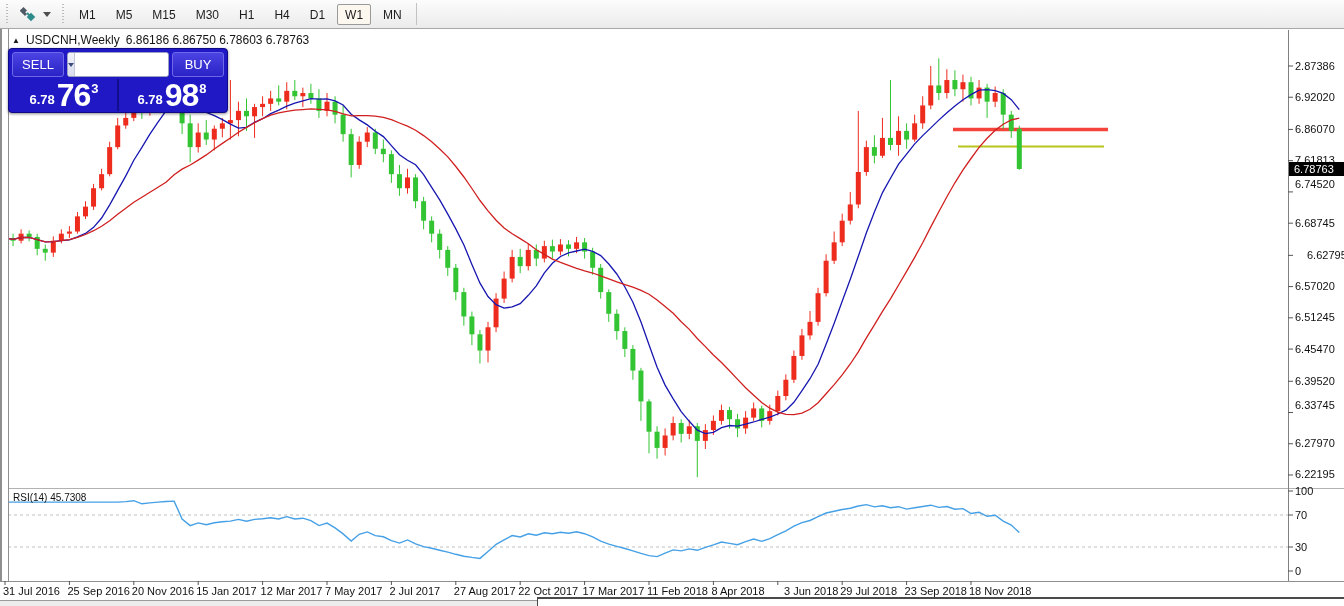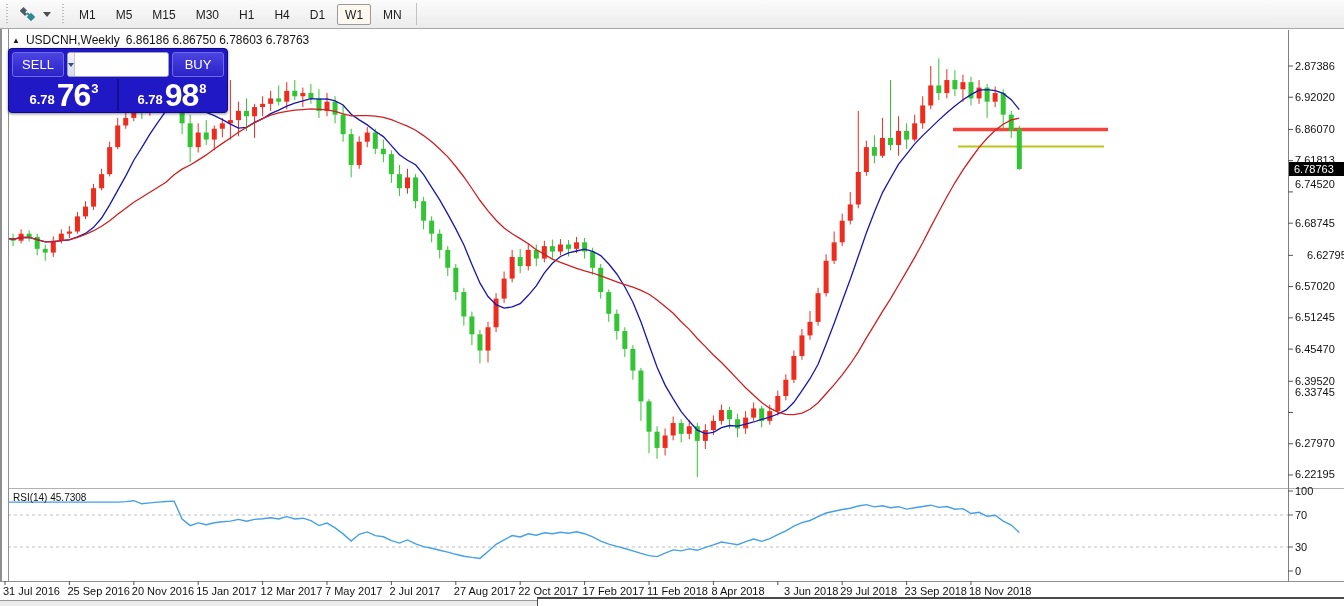--- a/index.html
+++ b/index.html
@@ -451,39 +451,39 @@
         <div class="scale-label" style="top: 61.7427px;">6.92020</div>
         <div class="scale-label" style="top: 93.9322px;">6.86070</div>
         <div class="scale-label" style="top: 125.175px;">7.61813</div>
         <div class="scale-label" style="top: 149px;">6.74520</div>
         <div class="scale-label" style="top: 187.66px;">6.68745</div>
         <div class="scale-label" style="top: 219.85px; padding-left: 12px;">6.62795</div>
         <div class="scale-label" style="top: 251.093px;">6.57020</div>
         <div class="scale-label" style="top: 282.335px;">6.51245</div>
         <div class="scale-label" style="top: 313.578px;">6.45470</div>
         <div class="scale-label" style="top: 345.768px;">6.39520</div>
-        <div class="scale-label" style="top: 357px;">6.33745</div>
+        <div class="scale-label" style="top: 370px;">6.33745</div>
         <div class="scale-label" style="top: 408.253px;">6.27970</div>
         <div class="scale-label" style="top: 439.496px;">6.22195</div>
         <div class="rsi-scale-label" style="top: 455.5px;">100</div>
         <div class="rsi-scale-label" style="top: 479.5px;">70</div>
         <div class="rsi-scale-label" style="top: 511.5px;">30</div>
         <div class="rsi-scale-label" style="top: 535.5px;">0</div>
       </div>
     <div id="date-labels">
         <div class="date-label" style="left: 3px;">31 Jul 2016</div>
         <div class="date-label" style="left: 67.4px;">25 Sep 2016</div>
         <div class="date-label" style="left: 131.8px;">20 Nov 2016</div>
         <div class="date-label" style="left: 196.2px;">15 Jan 2017</div>
         <div class="date-label" style="left: 260.6px;">12 Mar 2017</div>
         <div class="date-label" style="left: 325px;">7 May 2017</div>
         <div class="date-label" style="left: 389.4px;">2 Jul 2017</div>
         <div class="date-label" style="left: 453.8px;">27 Aug 2017</div>
         <div class="date-label" style="left: 518.2px;">22 Oct 2017</div>
-        <div class="date-label" style="left: 582.6px;">17 Feb 2017</div>
+        <div class="date-label" style="left: 582.6px;">17 Mar 2017</div>
         <div class="date-label" style="left: 647px;">11 Feb 2018</div>
         <div class="date-label" style="left: 711.4px;">8 Apr 2018</div>
         <div class="date-label" style="left: 784px;">3 Jun 2018</div>
         <div class="date-label" style="left: 840.2px;">29 Jul 2018</div>
         <div class="date-label" style="left: 904.6px;">23 Sep 2018</div>
         <div class="date-label" style="left: 969px;">18 Nov 2018</div>
       </div>
 
     <div class="bottom-strip"></div>
     <div class="bottom-fragment"></div>

